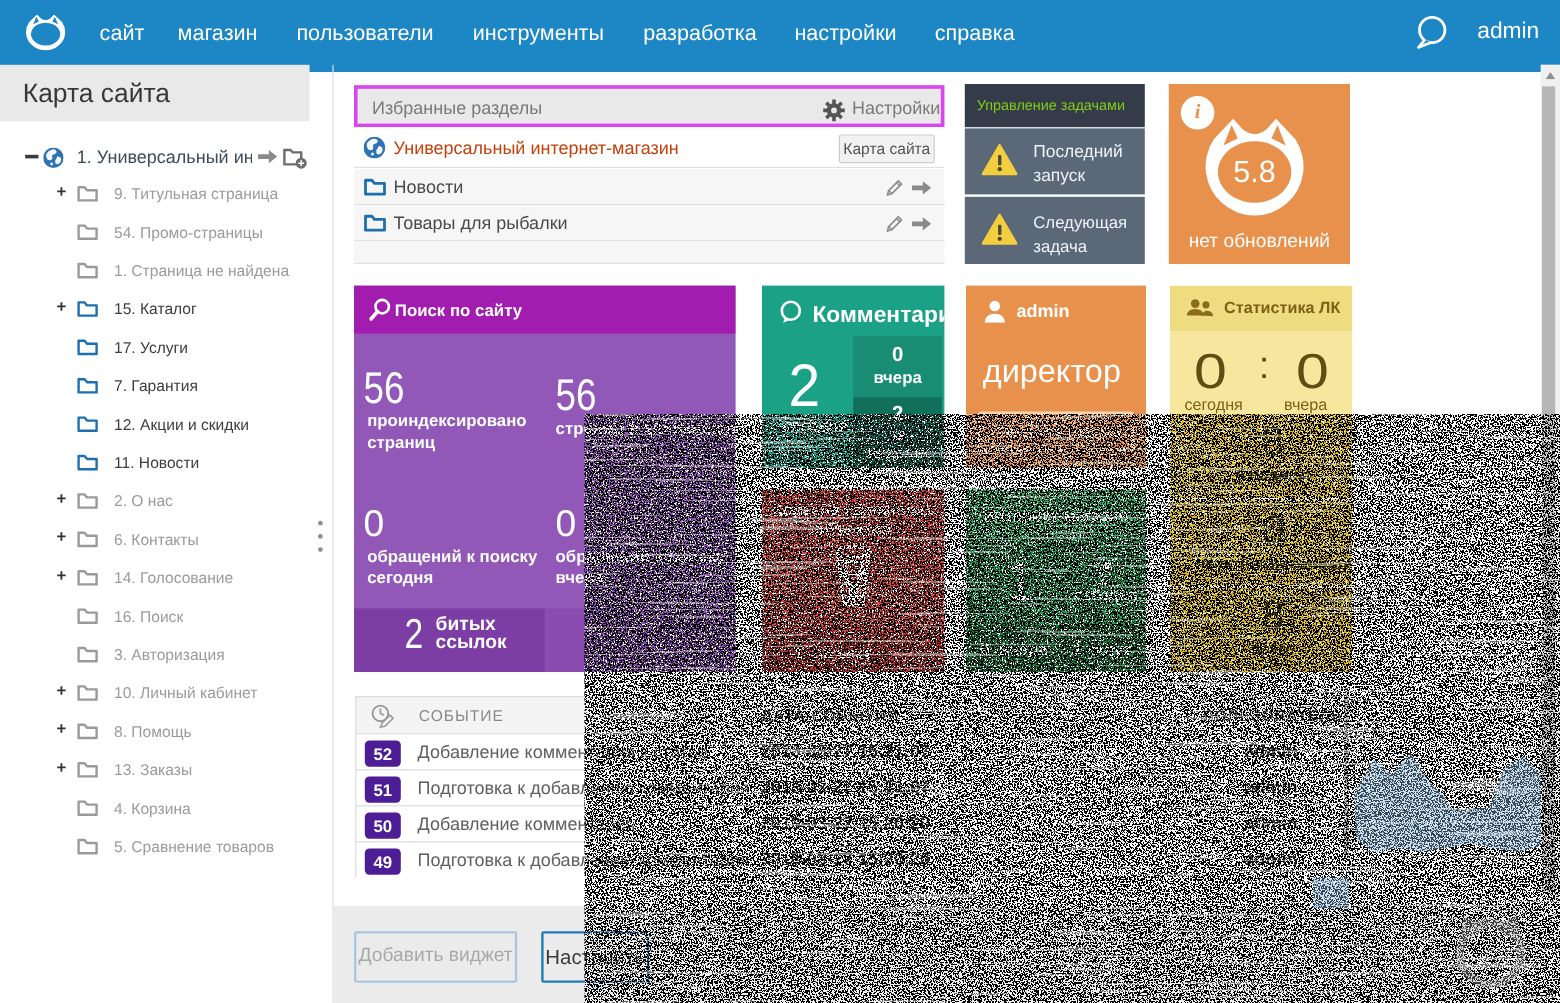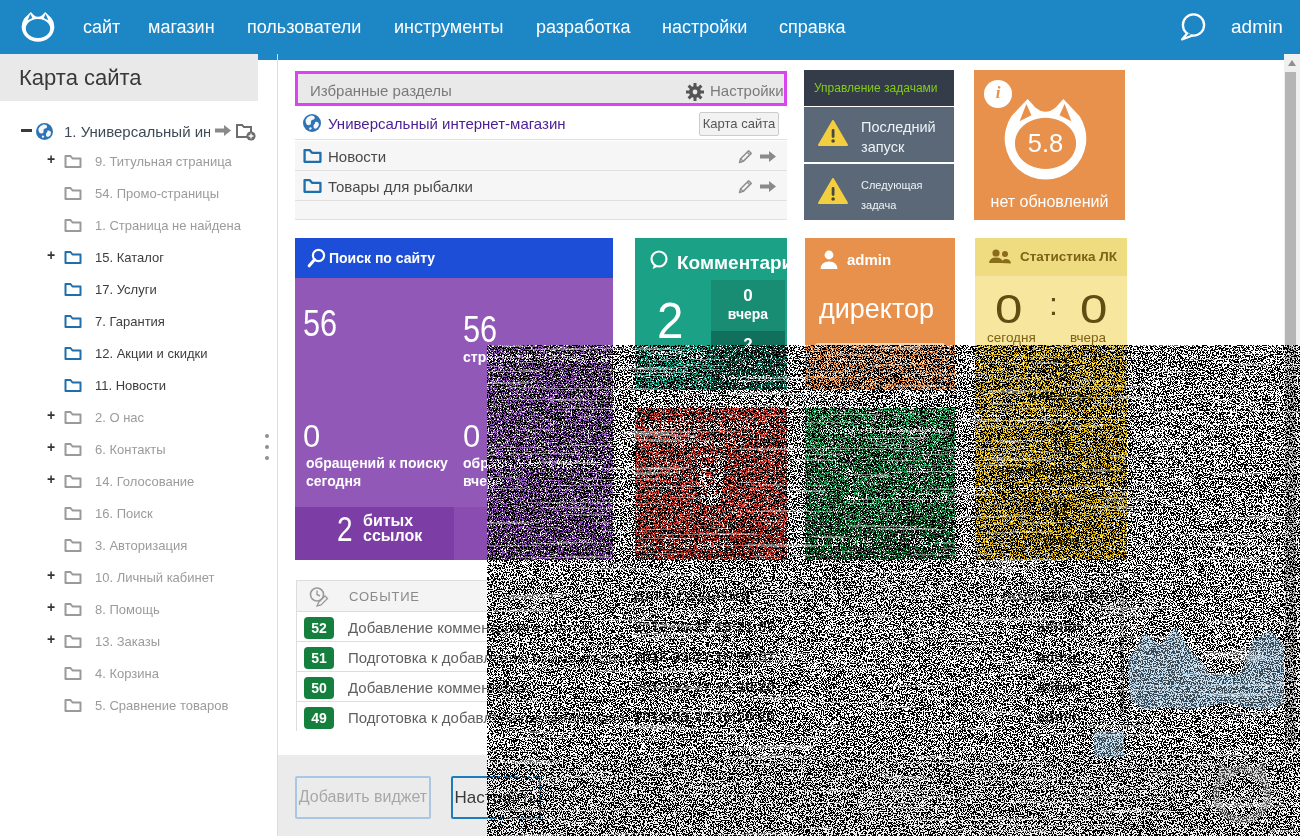--- a/index.html
+++ b/index.html
@@ -25,21 +25,21 @@
 .panelhead { background:#e9e9e9; color:#7a7a7a; }
 .favrow { position:absolute; left:295px; width:492px; border-bottom:1px solid #e0e0e0; background:#f6f6f6; }
 
 
 .tile { position:absolute; color:#fff; overflow:hidden; }
 .tilehead { position:absolute; left:0; top:0; right:0; height:40px; }
 
 
 .evrow { position:absolute; left:296px; width:831px; height:30px; background:#fff; border:1px solid #ddd; border-bottom:none; }
 .evrow:last-child { border-bottom:1px solid #ddd; }
-.badge { position:absolute; left:7px; top:5px; width:30px; height:22px; background:#15803d; border-radius:4px; color:#fff; font-size:14px; font-weight:bold; text-align:center; line-height:22px; }
+.badge { position:absolute; left:7px; top:5px; width:30px; height:22px; background:#4c1d95; border-radius:4px; color:#fff; font-size:14px; font-weight:bold; text-align:center; line-height:22px; }
 .evt { position:absolute; left:51px; top:7px; font-size:15px; color:#5f5f5f; }
 .evd { position:absolute; left:337px; top:6px; font-size:15px; color:#333; font-weight:bold; }
 .evu { position:absolute; left:740px; top:6px; font-size:15px; color:#333; font-weight:bold; }
 
 
 #noise { position:absolute; left:487px; top:345px; width:813px; height:491px; }
 </style>
 </head>
 <body>
 <div id="page">
@@ -181,21 +181,21 @@
         </g>
         <circle cx="10" cy="10" r="2.4" fill="#e9e9e9"></circle>
       </svg>
       <span class="abs" style="left:412px;top:8px;font-size:15px">Настройки</span>
     </div>
     <div class="favrow" style="top:106px;height:34px;background:#fff">
       <svg class="abs" style="left:8px;top:8px" width="18" height="18" viewBox="0 0 17 17">
         <circle cx="8.5" cy="8.5" r="8.5" fill="#2e73b3"></circle>
         <path d="M2.5 5.5 Q4 2.5 7.5 1.5 Q10.5 1.2 11 3 Q11.5 5 9 5.5 Q7 6 7.5 8 Q8 10 6 10.5 Q3.5 11 2.8 8.5 Q2.3 6.8 2.5 5.5 Z M11.5 7.5 Q14.5 7 15 9.5 Q15.2 12 13 13.5 Q10.5 14.5 10 12.5 Q9.6 10.5 10.8 9.5 Q11.5 8.8 11.5 7.5 Z M6.5 12.5 Q8 12.2 8.3 13.8 Q7.5 15.2 6 14.6 Q5.5 13.2 6.5 12.5 Z" fill="#fff" opacity=".95"></path>
       </svg>
-      <span class="abs" style="left:33px;top:9px;font-size:15px;color:#4c1d95">Универсальный интернет-магазин</span>
+      <span class="abs" style="left:33px;top:9px;font-size:15px;color:#c2410c">Универсальный интернет-магазин</span>
       <span class="abs" style="left:404px;top:6px;width:80px;height:24px;background:#f2f2f2;border:1px solid #ccc;border-radius:2px;font-size:13px;color:#555;text-align:center;line-height:22px;white-space:nowrap">Карта сайта</span>
     </div>
     <div class="favrow" style="top:141px;height:30px">
       <svg class="abs" style="left:8px;top:7px" width="19" height="16" viewBox="0 0 18 15">
           <path d="M1.5 3.5 V13 H16.5 V4.5 H8.5 L6.5 2 H1.5 Z" fill="none" stroke="#1d6fae" stroke-width="2.2" stroke-linejoin="round"></path>
         </svg>
       <span class="abs" style="left:33px;top:7px;font-size:15px;color:#4a4a4a">Новости</span>
       <svg class="abs" style="left:441px;top:7px" width="18" height="18" viewBox="0 0 18 18">
           <path d="M3.5 14.5 L4.6 10.8 L12.6 2.8 L15.2 5.4 L7.2 13.4 Z" fill="none" stroke="#8f8f8f" stroke-width="1.5" stroke-linejoin="round"></path>
           <path d="M11.2 4.2 L13.8 6.8 M4.6 10.8 L7.2 13.4" stroke="#8f8f8f" stroke-width="1.3"></path>
@@ -231,47 +231,48 @@
           <circle cx="15.1" cy="21" r="1.8" fill="#4a4a3a"></circle>
         </svg>
       <span class="abs" style="left:57px;top:10px;font-size:14.5px;color:#eef3f7;line-height:20px">Последний<br>запуск</span>
     </div>
     <div class="abs" style="left:804px;top:164px;width:150px;height:56px;background:#5a6877">
       <svg class="abs" style="left:14px;top:14px" width="30" height="27" viewBox="0 0 30 27">
           <path d="M15 1 L29 25 H1 Z" fill="#f3ce3e" stroke="#f3ce3e" stroke-width="2" stroke-linejoin="round"></path>
           <rect x="13.7" y="9" width="2.8" height="9" rx="1.4" fill="#4a4a3a"></rect>
           <circle cx="15.1" cy="21" r="1.8" fill="#4a4a3a"></circle>
         </svg>
-      <span class="abs" style="left:57px;top:11px;font-size:11px;color:#eef3f7;line-height:20px">Следующая<br>задача</span>
+      <span class="abs" style="left:57px;top:11px;font-size:14px;color:#eef3f7;line-height:20px">Следующая<br>задача</span>
     </div>
   </div>
 
   <div id="version">
     <div class="abs" style="left:974px;top:70px;width:151px;height:150px;background:#e8914c">
       <div class="abs" style="left:10px;top:10px;width:28px;height:28px;border-radius:50%;background:#fff"></div>
       <span class="abs" style="left:10px;top:13px;width:28px;text-align:center;font-size:17px;font-weight:bold;font-style:italic;color:#e8914c;font-family:'Liberation Serif',serif">i</span>
       <svg class="abs" style="left:29px;top:29px" width="85" height="81" viewBox="0 0 100 95" preserveAspectRatio="none">
         <path fill="#fff" fill-rule="evenodd" d="M29 0 L10 20 A48 48 0 1 0 90 20 L71 0 L62 10 Q50 20 38 10 Z M50 22 a36 30 0 1 0 0.01 0 Z M27.5 6 L19.5 26 L33.5 19 Z M72.5 6 L80.5 26 L66.5 19 Z"></path>
         <text x="50" y="62" text-anchor="middle" font-size="30" fill="#fff" font-family="Liberation Sans">5.8</text>
       </svg>
       <span class="abs" style="left:0;top:123px;width:151px;text-align:center;font-size:16px;color:#fff">нет обновлений</span>
     </div>
   </div>
 
   <div id="tiles">
 
     <div class="tile" style="left:295px;top:238px;width:318px;height:322px;background:#9158b8">
-      <div class="tilehead" style="background:#1d4ed8">
+      <div class="tilehead" style="background:#a21caf">
         <svg class="abs" style="left:11px;top:10px" width="20" height="21" viewBox="0 0 20 21">
             <circle cx="12.5" cy="7.5" r="5.6" fill="none" stroke="#fff" stroke-width="2.2"></circle>
             <path d="M8.6 11.6 L3.2 17.8" stroke="#fff" stroke-width="3" stroke-linecap="round"></path>
           </svg>
         <span class="abs" style="left:34px;top:12px;font-size:14px;font-weight:bold">Поиск по сайту</span>
       </div>
       <div class="abs" style="left:8px;top:66px;font-size:37px;line-height:40px;transform:scaleX(.83);transform-origin:0 0">56</div>
+      <div class="abs" style="left:11px;top:103px;font-size:14px;font-weight:bold;line-height:18px">проиндексировано<br>страниц</div>
       <div class="abs" style="left:168px;top:72px;font-size:37px;line-height:40px;transform:scaleX(.83);transform-origin:0 0">56</div>
       <div class="abs" style="left:168px;top:110px;font-size:14px;font-weight:bold;line-height:18px;white-space:nowrap">страниц в sitemap.xml</div>
       <div class="abs" style="left:8px;top:182px;font-size:31px;line-height:34px;transform:scaleX(1);transform-origin:0 0">0</div>
       <div class="abs" style="left:11px;top:216px;font-size:14px;font-weight:bold;line-height:18px;white-space:nowrap">обращений к поиску<br>сегодня</div>
       <div class="abs" style="left:168px;top:182px;font-size:31px;line-height:34px;transform:scaleX(1);transform-origin:0 0">0</div>
       <div class="abs" style="left:168px;top:216px;font-size:14px;font-weight:bold;line-height:18px;white-space:nowrap">обращений к поиску<br>вчера</div>
       <div class="abs" style="left:0;top:269px;width:159px;height:53px;background:#7c3ea5">
         <span class="abs" style="left:42px;top:3px;font-size:35px;line-height:38px;transform:scaleX(.8);transform-origin:0 0">2</span>
         <span class="abs" style="left:68px;top:7px;font-size:16px;font-weight:bold;line-height:14.5px">битых<br>ссылок</span>
       </div>

